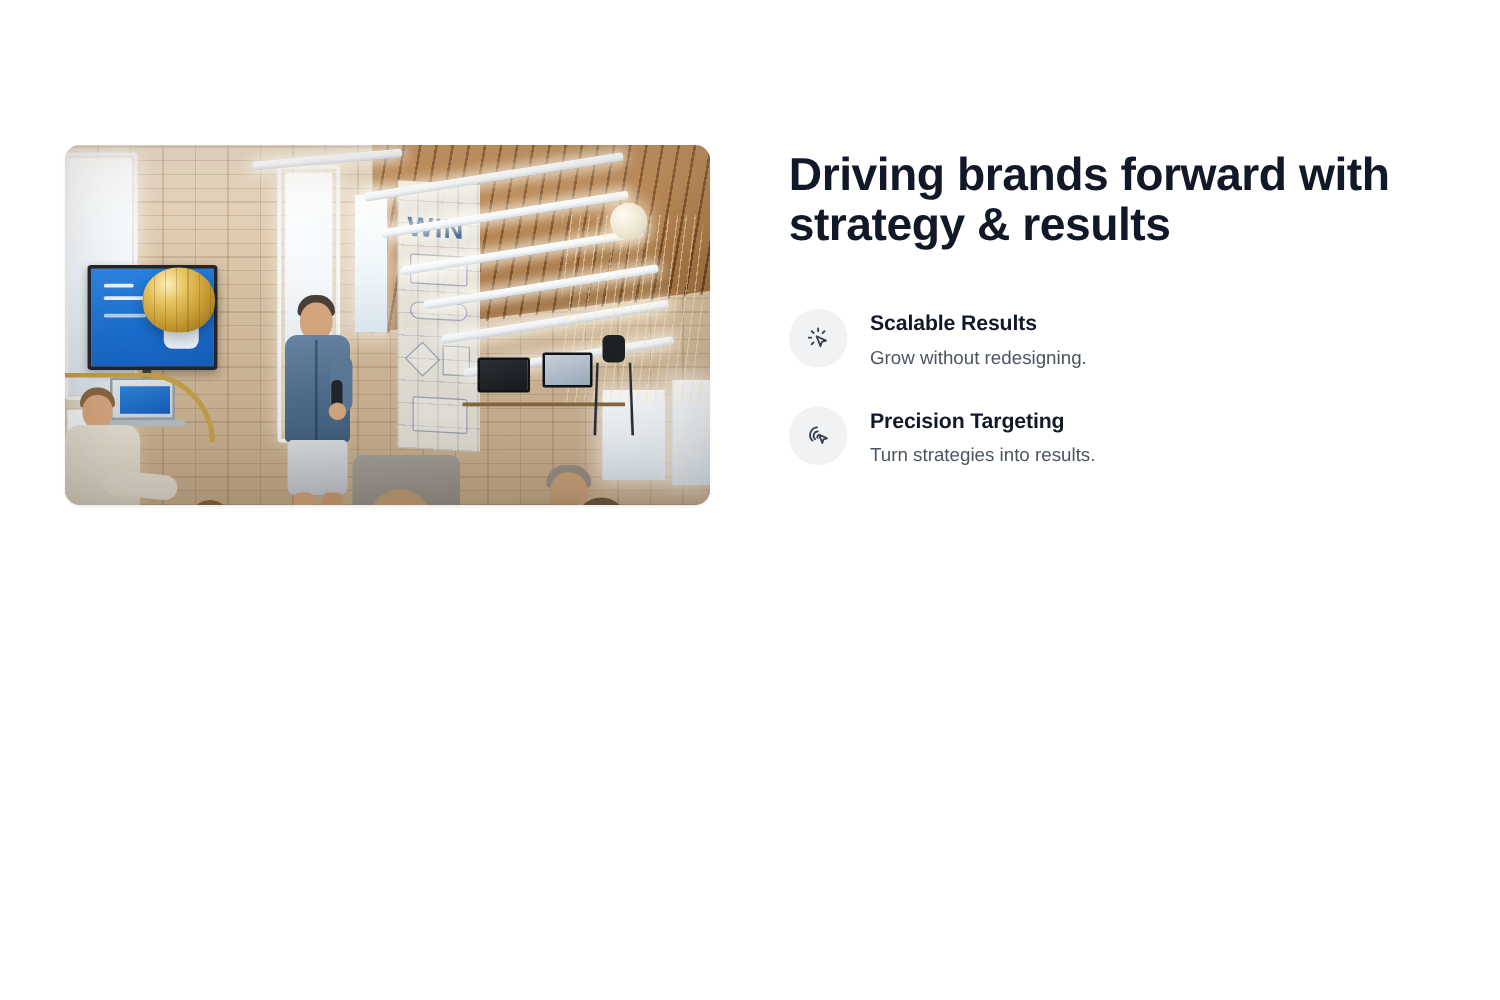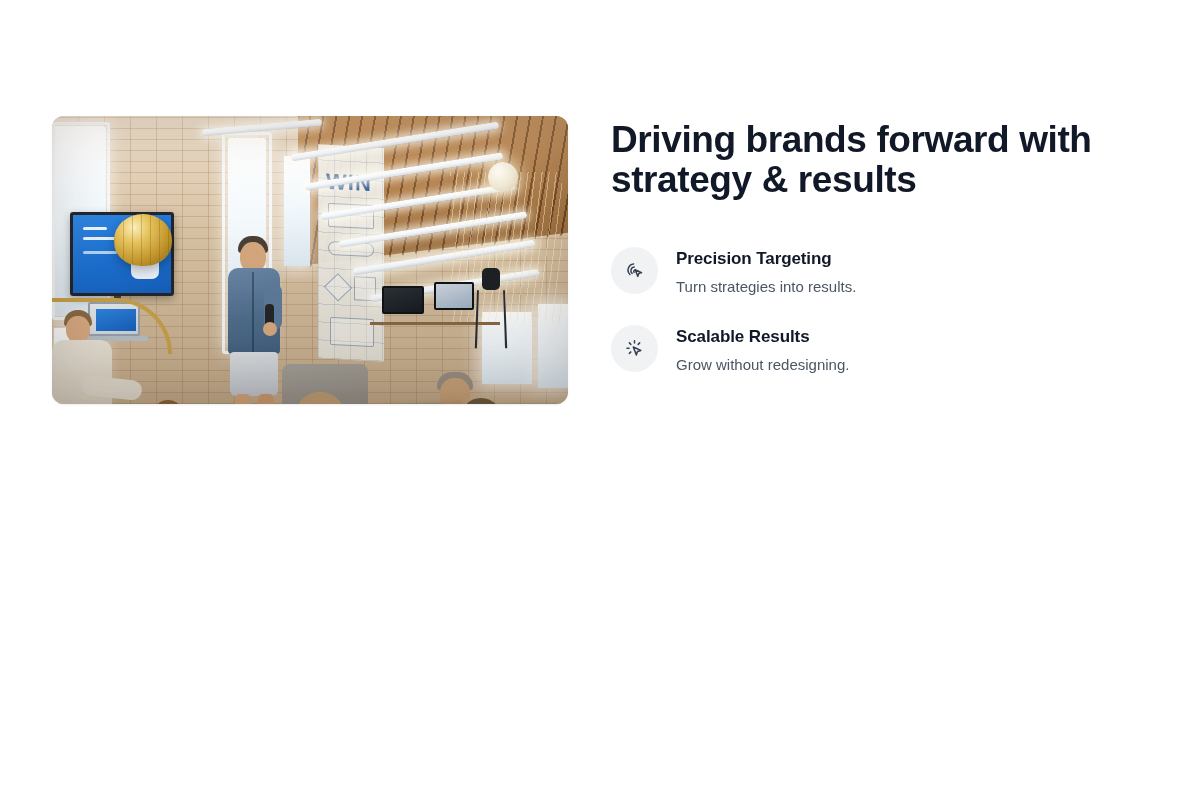--- a/index.html
+++ b/index.html
@@ -22,21 +22,21 @@
   }
 
   
   .section {
     position: absolute;
     left: 52px;
     top: 116px;
     width: 1096px;
     display: flex;
     align-items: flex-start;
-    gap: 43px;
+    gap: 63px;
   }
 
   
   .media-col {
     width: 516px;
     flex: 0 0 516px;
   }
 
   .media-frame {
     position: relative;
@@ -489,50 +489,50 @@
         </div>
       </div>
     </div>
 
     <div class="copy-col">
 
       <h1 class="headline">Driving brands forward with strategy &amp; results</h1>
 
 
       <div class="features">
-
-        <div class="feature">
-          <span class="feature-icon">
-            <svg width="21" height="21" viewBox="0 0 24 24" fill="none" stroke="#374151" stroke-width="1.7" stroke-linecap="round" stroke-linejoin="round">
-              <path d="M6.8 16.5a7 7 0 0 1 4.2-12"></path>
-              <path d="M9.3 15.3a4.1 4.1 0 0 1 2.4-7.2"></path>
-              <path d="M11.6 14.1a1.4 1.4 0 0 1 .6-2.4"></path>
-              <path d="M12.8 11.1l7.3 3.3-3.2 1.1-1.1 3.2-3-7.6z"></path>
-            </svg>
-          </span>
-          <div class="feature-body">
-            <div class="feature-title">Precision Targeting</div>
-            <div class="feature-desc">Turn strategies into results.</div>
-          </div>
-        </div>
 
         <div class="feature">
           <span class="feature-icon">
             <svg width="21" height="21" viewBox="0 0 24 24" fill="none" stroke="#374151" stroke-width="1.7" stroke-linecap="round" stroke-linejoin="round">
               <path d="M12 3.2v2.4"></path>
               <path d="M6.1 5.6l1.7 1.7"></path>
               <path d="M3.4 11.6h2.4"></path>
               <path d="M6.1 17.6l1.7-1.7"></path>
               <path d="M17.9 5.6l-1.7 1.7"></path>
               <path d="M10.6 10.3l8.6 3.9-3.8 1.3-1.3 3.8-3.5-9z"></path>
             </svg>
           </span>
           <div class="feature-body">
             <div class="feature-title">Scalable Results</div>
             <div class="feature-desc">Grow without redesigning.</div>
           </div>
         </div>
 
+        <div class="feature">
+          <span class="feature-icon">
+            <svg width="21" height="21" viewBox="0 0 24 24" fill="none" stroke="#374151" stroke-width="1.7" stroke-linecap="round" stroke-linejoin="round">
+              <path d="M6.8 16.5a7 7 0 0 1 4.2-12"></path>
+              <path d="M9.3 15.3a4.1 4.1 0 0 1 2.4-7.2"></path>
+              <path d="M11.6 14.1a1.4 1.4 0 0 1 .6-2.4"></path>
+              <path d="M12.8 11.1l7.3 3.3-3.2 1.1-1.1 3.2-3-7.6z"></path>
+            </svg>
+          </span>
+          <div class="feature-body">
+            <div class="feature-title">Precision Targeting</div>
+            <div class="feature-desc">Turn strategies into results.</div>
+          </div>
+        </div>
+
       </div>
     </div>
 
   </div>
 </div>
 
 </body></html>

